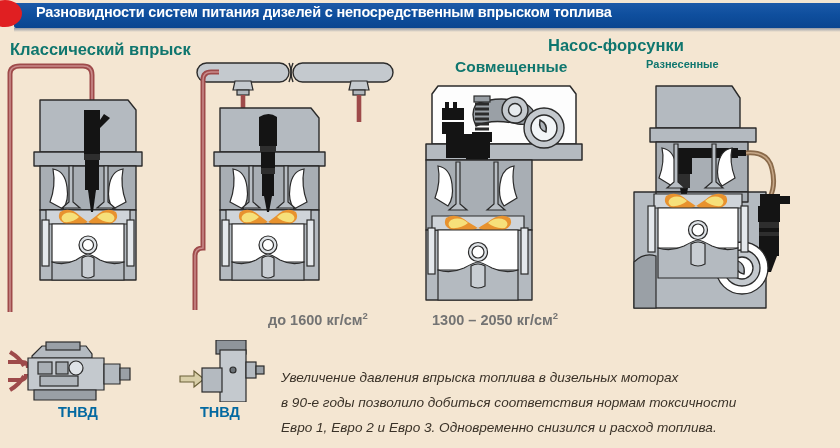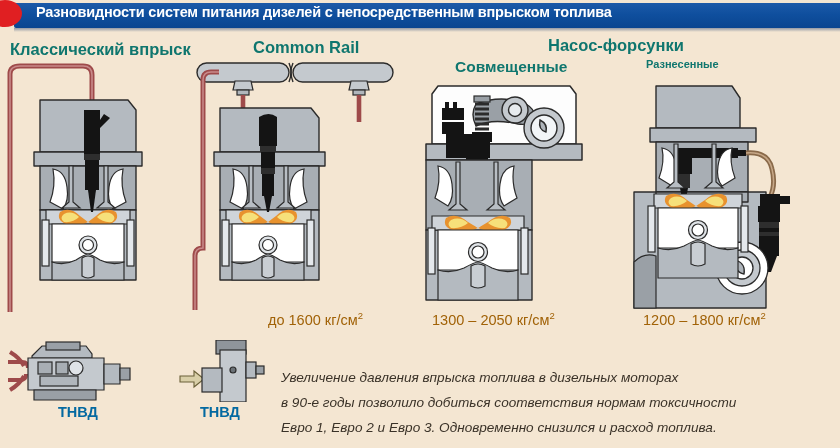--- a/index.html
+++ b/index.html
@@ -36,21 +36,21 @@
     position:absolute;color:#0f766e;font-weight:bold;white-space:nowrap;
   }
   #t-classic{left:10px;top:40px;font-size:16.5px;}
   #t-rail{left:253px;top:38px;font-size:16.5px;}
   #t-pump{left:548px;top:36px;font-size:16.5px;}
   #t-comb{left:443px;top:58px;font-size:15.5px;margin-left:12px;}
   #t-sep{left:646px;top:58px;font-size:11px;}
 
   
   .press{
-    position:absolute;font-size:14.5px;font-weight:normal;color:#a16207;
+    position:absolute;font-size:14.5px;font-weight:bold;color:#737373;
     white-space:nowrap;
   }
   #p-rail{left:268px;top:310px;}
   #p-comb{left:432px;top:310px;}
   #p-sep{left:643px;top:310px;}
   #p-tnvd1{left:4px;top:424px;}
   .tnvd-lbl{position:absolute;font-size:14.5px;font-weight:bold;color:#0369a1;}
   #l-tnvd1{left:58px;top:404px;}
   #l-tnvd2{left:200px;top:404px;}
   .press sup{font-size:9.5px;vertical-align:super;}
@@ -75,21 +75,20 @@
 <body>
 
 <div id="stage">
 
   <div class="header-bar"></div>
   <div class="header-shadow"></div>
   <div class="header-dot"></div>
   <div class="header-title">Разновидности систем питания дизелей с непосредственным впрыском топлива</div>
 
   <div class="col-title" id="t-classic">Классический впрыск</div>
-  <div class="col-title" id="t-rail">Common Rail</div>
   <div class="col-title" id="t-pump">Насос-форсунки</div>
   <div class="col-title" id="t-comb">Совмещенные</div>
   <div class="col-title" id="t-sep">Разнесенные</div>
 
   <svg class="dgm" id="d1" width="180" height="250" viewBox="0 0 180 250">
 
     <path d="M10 250 L10 12 Q10 4 20 4 L83 4 Q92 4 92 13 L92 52" fill="none" stroke="#9e4a4a" stroke-width="5"></path>
     <path d="M10 250 L10 12 Q10 4 20 4 L83 4 Q92 4 92 13 L92 52" fill="none" stroke="#c98a8a" stroke-width="1.6"></path>
 
     <g stroke="#2b2b2b" stroke-width="1.4" stroke-linejoin="round">
@@ -360,21 +359,20 @@
       <rect x="42" y="10" width="26" height="52" fill="#c4c9ce"></rect>
       <rect x="24" y="28" width="20" height="24" fill="#b4bac0"></rect>
       <rect x="68" y="22" width="10" height="16" fill="#b4bac0"></rect>
       <rect x="78" y="26" width="8" height="8" fill="#9aa0a6"></rect>
       <circle cx="55" cy="30" r="3" fill="#6b7176"></circle>
     </g>
   </svg>
 
   <div class="press" id="p-rail"><span>до 1600 кг/см</span><sup>2</sup></div>
   <div class="press" id="p-comb"><span>1300 – 2050 кг/см</span><sup>2</sup></div>
-  <div class="press" id="p-sep"><span>1200 – 1800 кг/см</span><sup>2</sup></div>
 
   <div class="tnvd-lbl" id="l-tnvd1">ТНВД</div>
   <div class="tnvd-lbl" id="l-tnvd2">ТНВД</div>
 
   <div class="note">
     <div>Увеличение давления впрыска топлива в дизельных моторах</div>
     <div>в 90-е годы позволило добиться соответствия нормам токсичности</div>
     <div>Евро 1, Евро 2 и Евро 3. Одновременно снизился и расход топлива.</div>
   </div>
 

